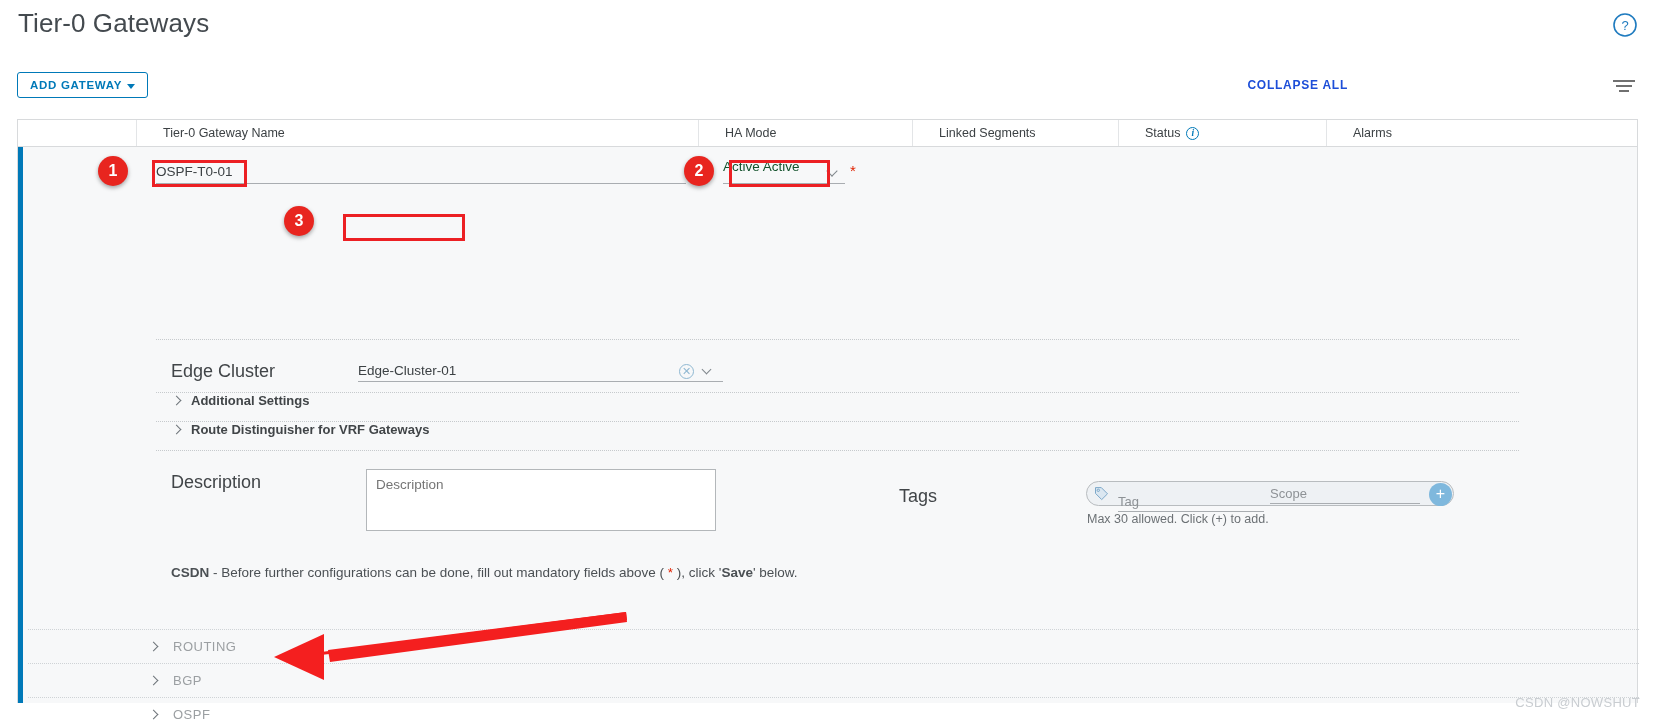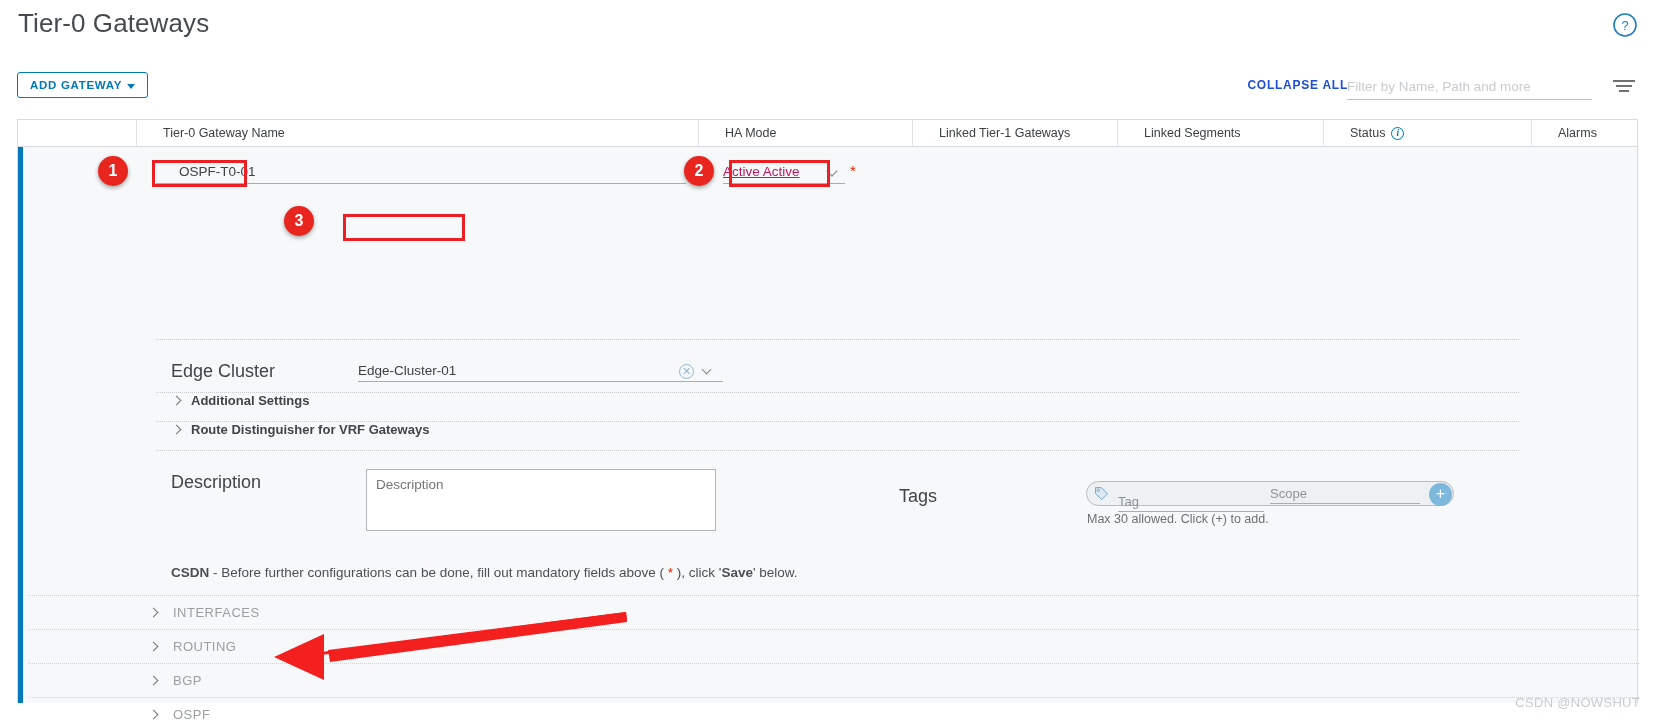--- a/index.html
+++ b/index.html
@@ -107,29 +107,28 @@
   .form-area { position: relative; height: 100%; }
   .field-underline {
     position: absolute; border-bottom: 1px solid #a9adb1;
   }
   .name-input {
     position: absolute; left: 133px; top: 12px;
     width: 530px; height: 24px;
     border: none; outline: none; background: transparent;
     font-size: 13.5px; color: #3c4144;
     font-family: "Liberation Sans", sans-serif;
-    padding-left: 23px;
   }
   .name-underline { left: 133px; top: 36px; width: 530px; }
 
   .ha-select {
     position: absolute; left: 700px; top: 12px;
     width: 96px; height: 24px;
-    font-size: 13.5px; color: #be185d;
-    display: flex; align-items: center; text-decoration: underline;
+    font-size: 13.5px; color: #14532d;
+    display: flex; align-items: flex-start;
   }
   .ha-underline { left: 700px; top: 36px; width: 122px; }
   .chev {
     position:absolute; left: 805px; top: 20px;
     width: 8px; height: 8px;
     border-right: 1.3px solid #80878c; border-bottom: 1.3px solid #80878c;
     transform: rotate(45deg);
   }
   .req-star {
     position: absolute; left: 827px; top: 15px;
@@ -277,38 +276,34 @@
   </div>
 
   <div class="action-bar">
     <button class="btn-add">
       <span>ADD GATEWAY</span>
       <span class="caret-down"></span>
     </button>
 
     <div class="collapse-all">COLLAPSE ALL</div>
 
-    <div class="filter-wrap">
-      <input class="filter-input" placeholder="Filter by Name, Path and more" style="">
-    </div>
 
     <div class="filter-icon">
       <i></i>
         <i></i>
         <i></i>
     </div>
   </div>
 
   <div class="table">
 
     <div class="thead">
       <div class="th c0"></div>
       <div class="th c1">Tier-0 Gateway Name</div>
       <div class="th c2">HA Mode</div>
-      <div class="th c3">Linked Tier-1 Gateways</div>
       <div class="th c4">Linked Segments</div>
       <div class="th c5">
         <span>Status</span>
         <span class="info-circle">i</span>
       </div>
       <div class="th c6">Alarms</div>
     </div>
 
     <div class="row-body">
       <div class="form-area">
@@ -358,24 +353,20 @@
           <input class="tag-field t1" placeholder="Tag" style="">
           <input class="tag-field t2" placeholder="Scope" style="">
           <div class="tag-plus">+</div>
         </div>
         <div class="tags-hint">Max 30 allowed. Click (+) to add.</div>
 
         <div class="note">
           <b>CSDN</b><span> - Before further configurations can be done, fill out mandatory fields above ( </span><span class="star">*</span><span> ), click '</span><b>Save</b><span>' below.</span>
         </div>
 
-        <div class="section-row" style="top:448px;">
-          <span class="arrow-r"></span>
-          <span class="section-label">INTERFACES</span>
-        </div>
         <div class="section-row" style="top:482px;">
           <span class="arrow-r"></span>
           <span class="section-label">ROUTING</span>
         </div>
         <div class="section-row" style="top:516px;">
           <span class="arrow-r"></span>
           <span class="section-label">BGP</span>
         </div>
         <div class="section-row" style="top:550px;">
           <span class="arrow-r"></span>

